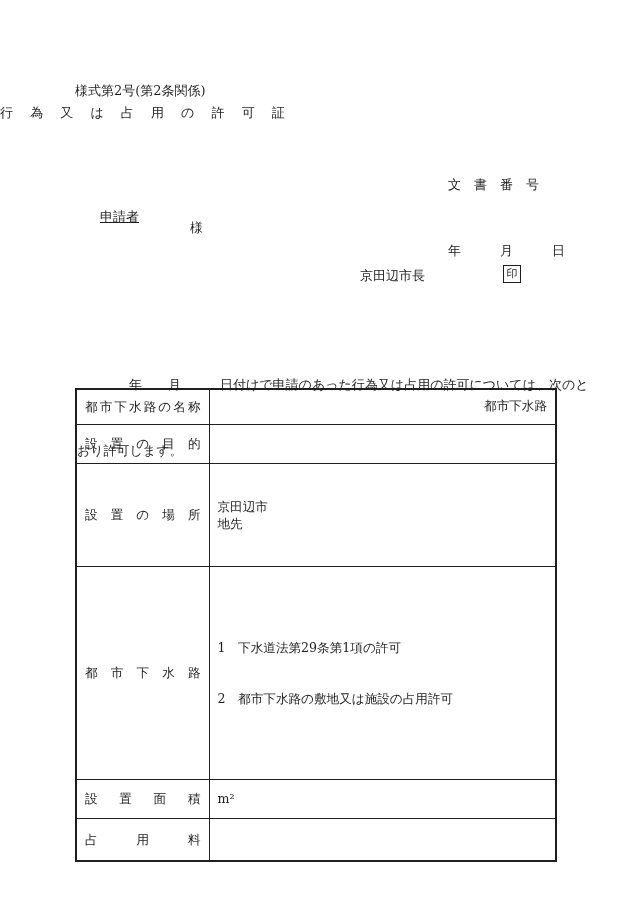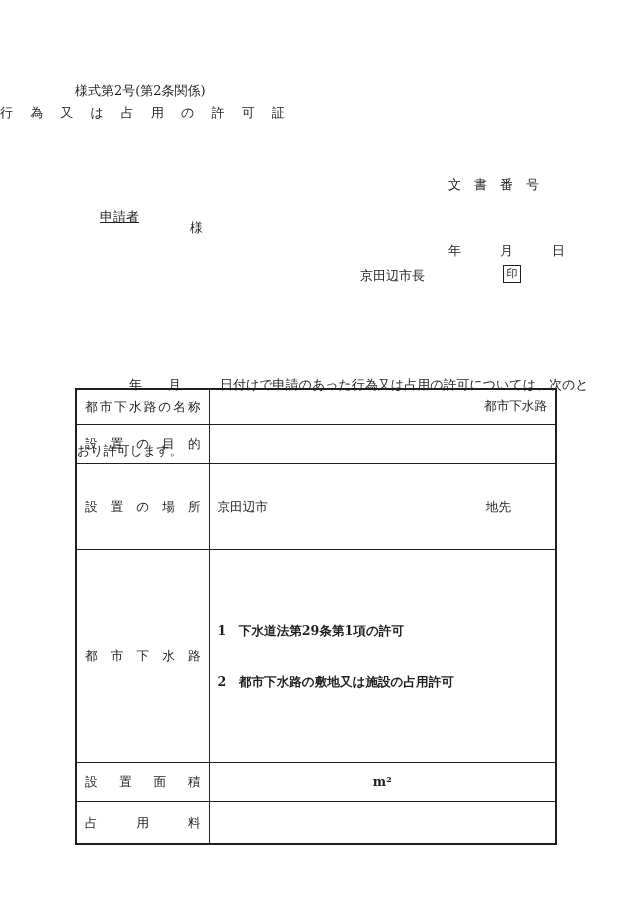--- a/index.html
+++ b/index.html
@@ -46,24 +46,24 @@
     overflow:hidden;
     margin-top:27px;
   }
   td.lbl{
     width:133px;
     text-align:justify;
     text-align-last:justify;
   }
   td.val{white-space:pre;}
   .val-right{text-align:right;font-family:Liberation Serif, serif;}
-  .val-center{text-align:center;font-weight:bold;}
-  .flexrow{display:flex;justify-content:space-between;}
+  .val-center{text-align:left;}
+  .flexrow{display:flex;justify-content:space-between;flex-direction:column;}
   .flexrow .suffix{margin-right:36px;}
-  .twolines{line-height:17px;padding:4px 0;font-weight:bold;}
+  .twolines{line-height:17px;padding:4px 0;}
 </style>
 </head>
 <body>
 
 <div class="page">
 
   <div class="abs" style="left:75px;top:82px;">様式第2号(第2条関係)</div>
 
   <div class="abs doc-title">行 為 又 は 占 用 の 許 可 証</div>
 

